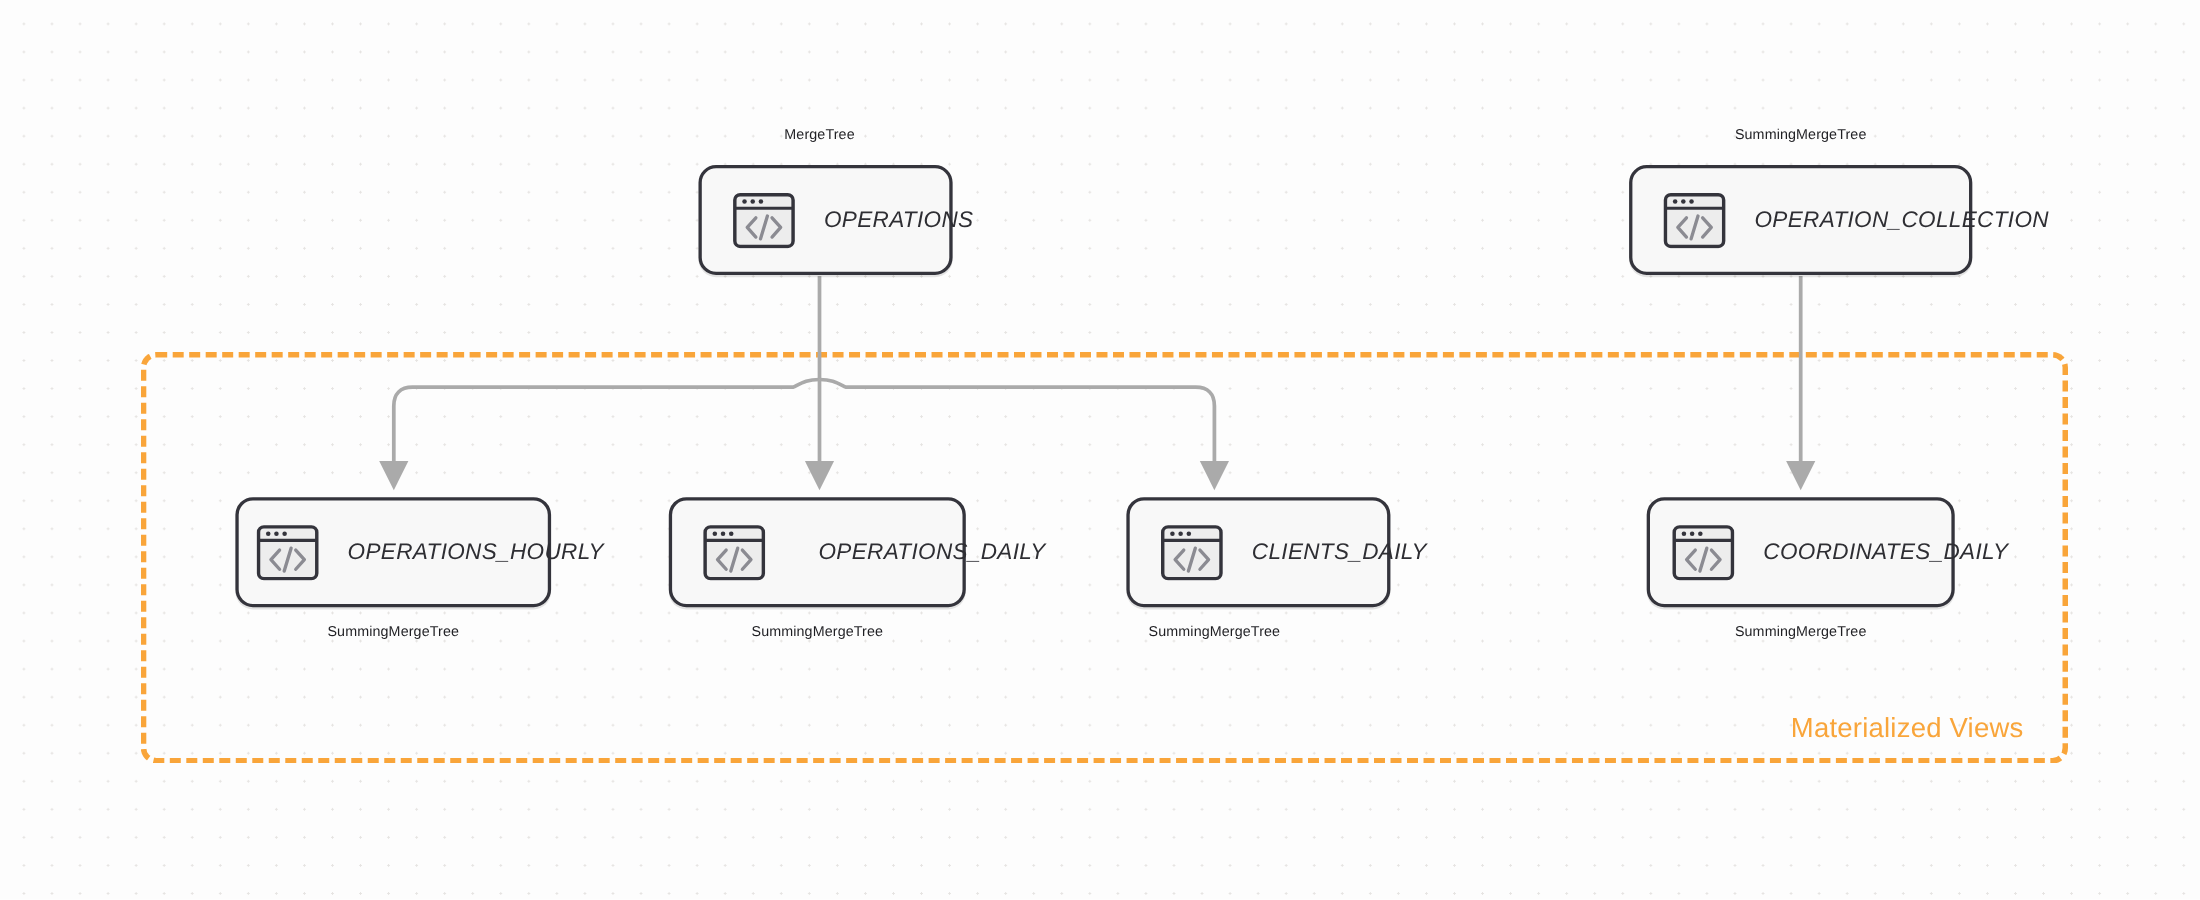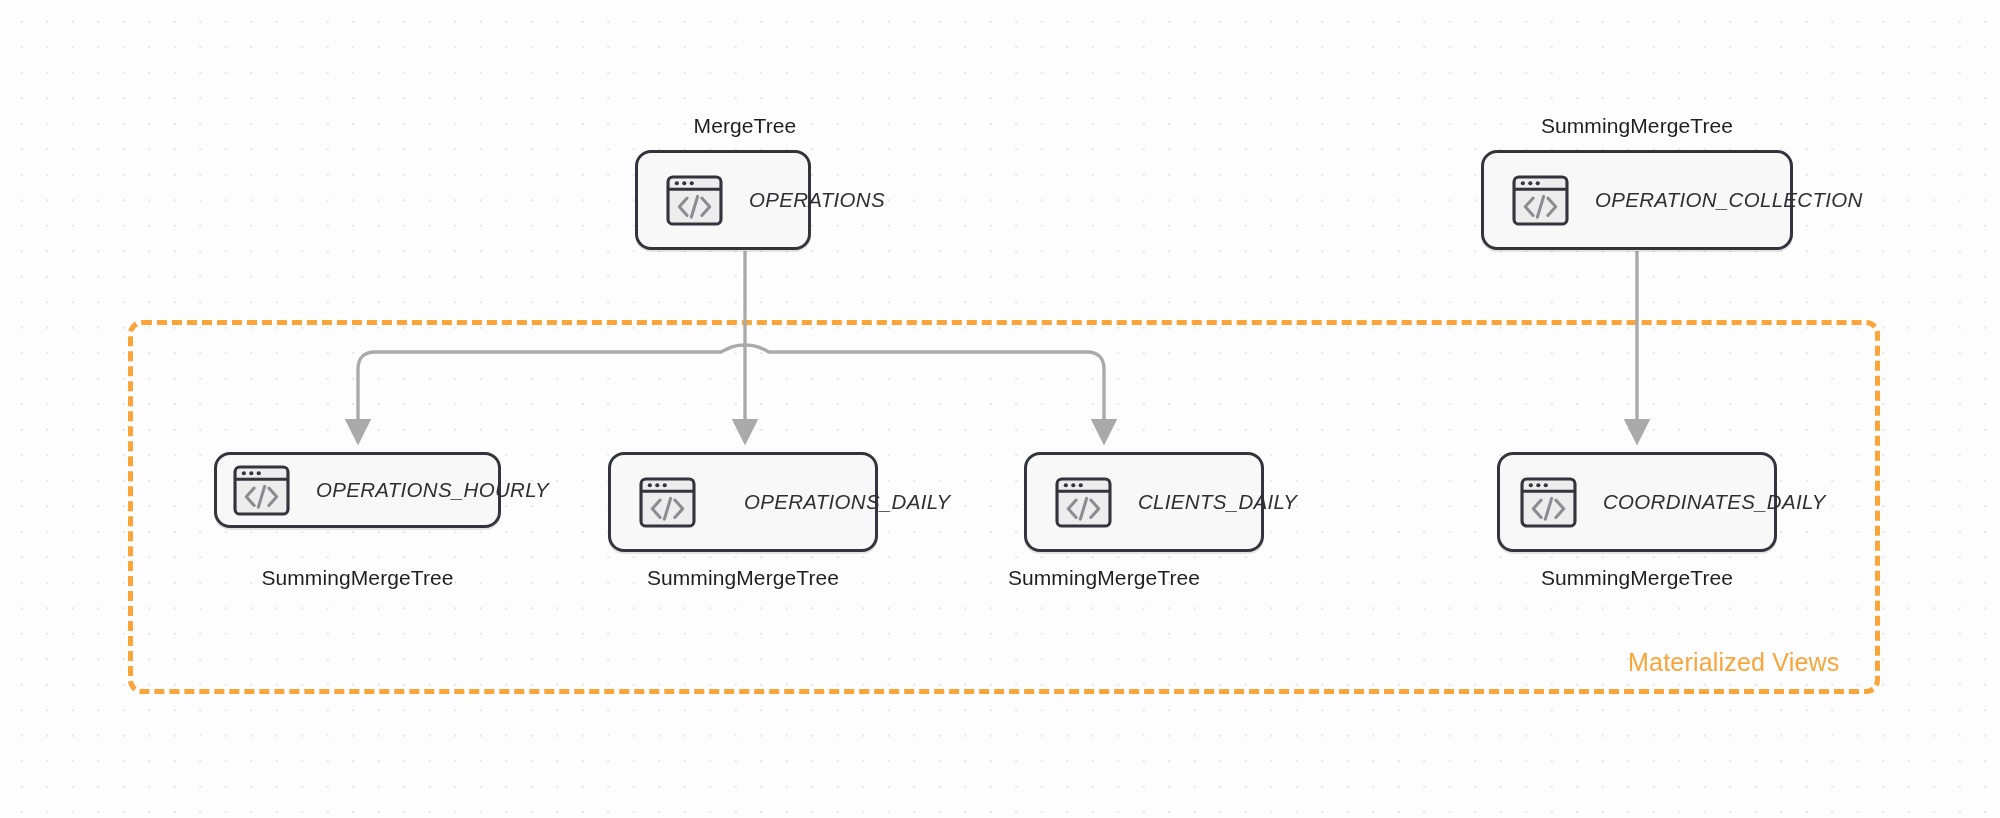--- a/index.html
+++ b/index.html
@@ -71,21 +71,21 @@
   .win-icon {
     width: 57px;
     height: 51px;
     flex: 0 0 auto;
     display: block;
   }
 
   
   .engine-label {
     position: absolute;
-    font-size: 21px;
+    font-size: 13px;
     color: #1f1f23;
     white-space: nowrap;
     text-align: center;
     letter-spacing: .1px;
   }
 </style>
 </head>
 <body>
 
 <div id="canvas">
@@ -105,21 +105,21 @@
     <path d="M745,345 C733,345 729,348 721,352 L375,352 C364,352 358,358 358,369 L358,432" fill="none" stroke="#aaaaaa" stroke-width="3.4" marker-end="url(#arrowhead)"></path>
 
     <path d="M745,345 L745,432" fill="none" stroke="#aaaaaa" stroke-width="3.4" marker-end="url(#arrowhead)"></path>
 
     <path d="M745,345 C757,345 761,348 769,352 L1087,352 C1098,352 1104,358 1104,369 L1104,432" fill="none" stroke="#aaaaaa" stroke-width="3.4" marker-end="url(#arrowhead)"></path>
 
     <path d="M1637,251 L1637,432" fill="none" stroke="#aaaaaa" stroke-width="3.4" marker-end="url(#arrowhead)"></path>
   </svg>
 
   <div id="nodes-layer">
-      <div class="node" style="left: 635px; top: 150px; width: 176px; height: 100px; background: rgb(248, 248, 248); border-color: rgb(52, 52, 60);">
+      <div class="node" style="left: 635px; top: 150px; width: 231px; height: 100px; background: rgb(248, 248, 248); border-color: rgb(52, 52, 60);">
         <svg class="win-icon" viewBox="0 0 58 52">
           <rect x="2" y="2" width="54" height="48" rx="5" ry="5" fill="#ededed" stroke="#34343c" stroke-width="3.2"></rect>
           <path d="M2.6,14.6 L55.4,14.6" stroke="#34343c" stroke-width="3"></path>
           <circle cx="11" cy="8.4" r="2.1" fill="#34343c"></circle>
           <circle cx="18.6" cy="8.4" r="2.1" fill="#34343c"></circle>
           <circle cx="26.2" cy="8.4" r="2.1" fill="#34343c"></circle>
           <path d="M21.5,23.5 L13.5,32.4 L21.5,41.3" fill="none" stroke="#8b8b92" stroke-width="3.1" stroke-linecap="round" stroke-linejoin="round"></path>
           <path d="M36.5,23.5 L44.5,32.4 L36.5,41.3" fill="none" stroke="#8b8b92" stroke-width="3.1" stroke-linecap="round" stroke-linejoin="round"></path>
           <path d="M32.2,21.8 L25.8,43.0" fill="none" stroke="#8b8b92" stroke-width="3.1" stroke-linecap="round"></path>
         </svg>
@@ -133,21 +133,21 @@
           <circle cx="11" cy="8.4" r="2.1" fill="#34343c"></circle>
           <circle cx="18.6" cy="8.4" r="2.1" fill="#34343c"></circle>
           <circle cx="26.2" cy="8.4" r="2.1" fill="#34343c"></circle>
           <path d="M21.5,23.5 L13.5,32.4 L21.5,41.3" fill="none" stroke="#8b8b92" stroke-width="3.1" stroke-linecap="round" stroke-linejoin="round"></path>
           <path d="M36.5,23.5 L44.5,32.4 L36.5,41.3" fill="none" stroke="#8b8b92" stroke-width="3.1" stroke-linecap="round" stroke-linejoin="round"></path>
           <path d="M32.2,21.8 L25.8,43.0" fill="none" stroke="#8b8b92" stroke-width="3.1" stroke-linecap="round"></path>
         </svg>
         <span class="node-title" style="color: rgb(46, 46, 51);">OPERATION_COLLECTION</span>
       </div>
       <div class="engine-label" style="left: 1481px; width: 312px; top: 114px;">SummingMergeTree</div>
-      <div class="node" style="left: 214px; top: 452px; width: 287px; height: 76px; background: rgb(248, 248, 248); border-color: rgb(52, 52, 60); padding-left: 16px;">
+      <div class="node" style="left: 214px; top: 452px; width: 287px; height: 100px; background: rgb(248, 248, 248); border-color: rgb(52, 52, 60); padding-left: 16px;">
         <svg class="win-icon" viewBox="0 0 58 52">
           <rect x="2" y="2" width="54" height="48" rx="5" ry="5" fill="#ededed" stroke="#34343c" stroke-width="3.2"></rect>
           <path d="M2.6,14.6 L55.4,14.6" stroke="#34343c" stroke-width="3"></path>
           <circle cx="11" cy="8.4" r="2.1" fill="#34343c"></circle>
           <circle cx="18.6" cy="8.4" r="2.1" fill="#34343c"></circle>
           <circle cx="26.2" cy="8.4" r="2.1" fill="#34343c"></circle>
           <path d="M21.5,23.5 L13.5,32.4 L21.5,41.3" fill="none" stroke="#8b8b92" stroke-width="3.1" stroke-linecap="round" stroke-linejoin="round"></path>
           <path d="M36.5,23.5 L44.5,32.4 L36.5,41.3" fill="none" stroke="#8b8b92" stroke-width="3.1" stroke-linecap="round" stroke-linejoin="round"></path>
           <path d="M32.2,21.8 L25.8,43.0" fill="none" stroke="#8b8b92" stroke-width="3.1" stroke-linecap="round"></path>
         </svg>

